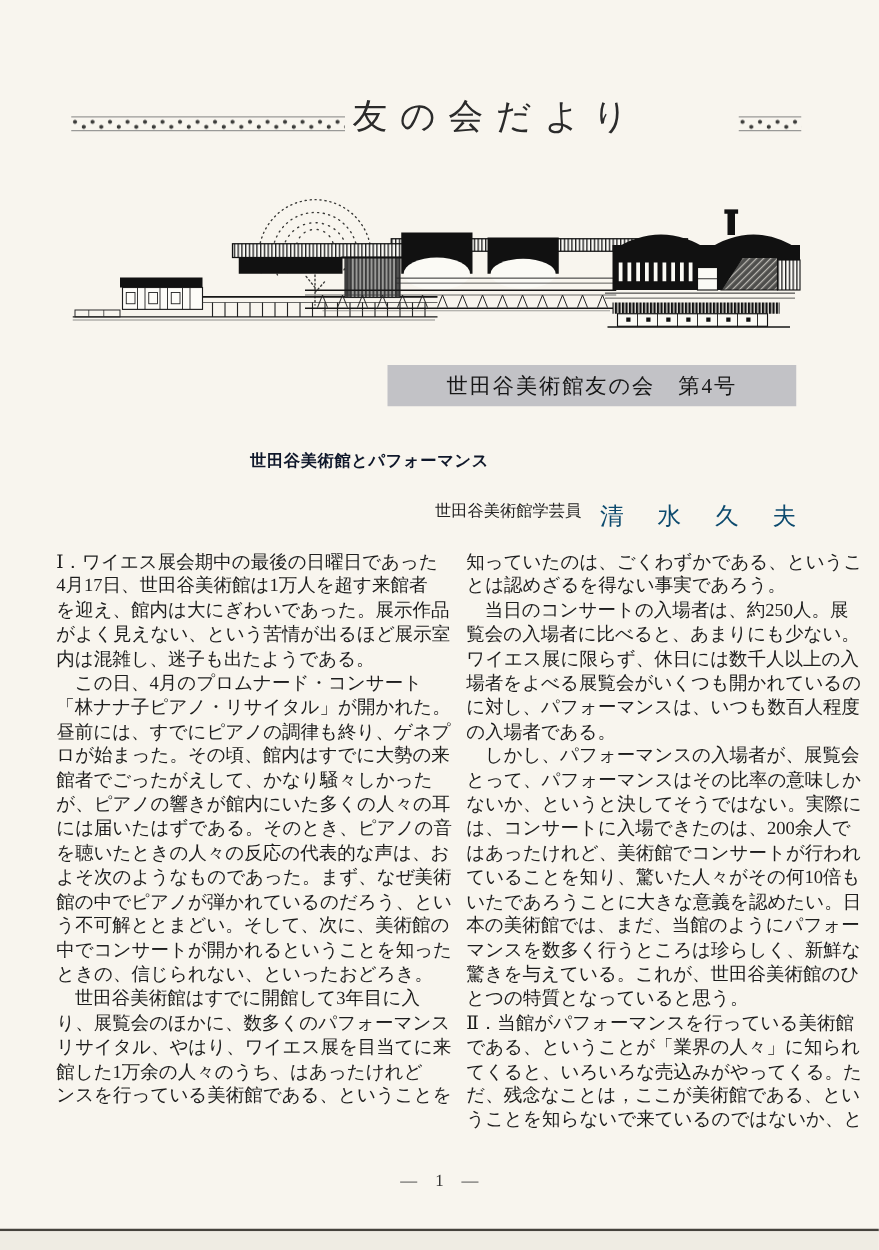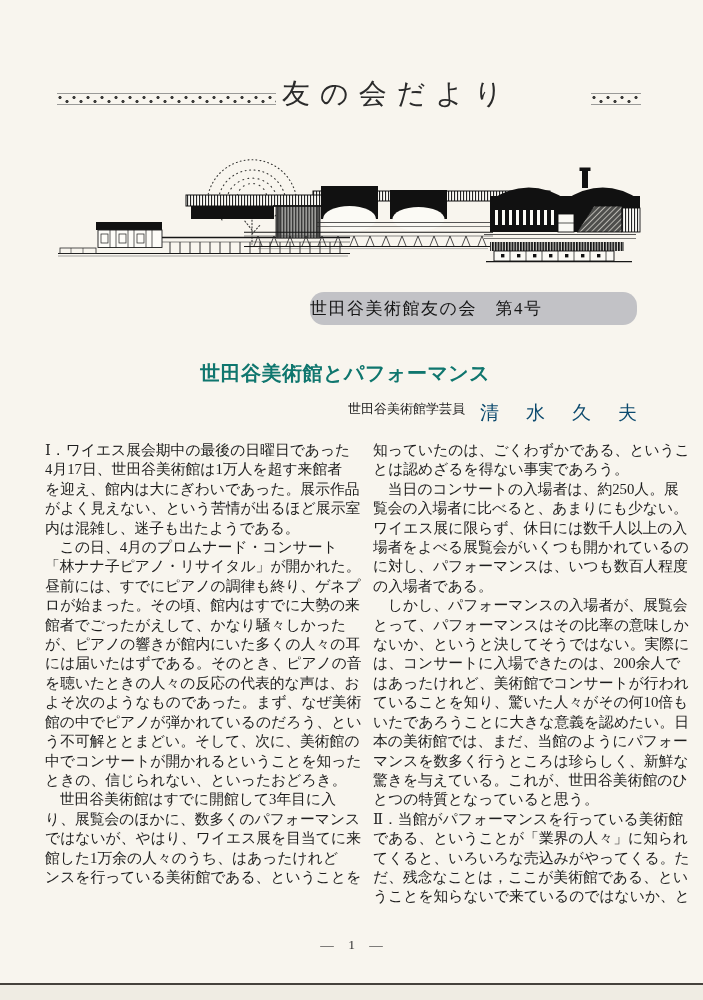--- a/index.html
+++ b/index.html
@@ -31,29 +31,29 @@
   }
 
   
   .illustration{position:absolute;left:58px;top:148px;width:584px;height:132px;}
   .illustration svg{display:block;width:100%;height:100%;}
 
   
   .banner{
     position:absolute;left:310px;top:292px;width:327px;height:33px;
     background:#c2c2c6;
-    display:flex;align-items:center;justify-content:flex-start;border-radius:14px;
+    display:flex;align-items:center;justify-content:center;
   }
   .banner span{font-size:17px;letter-spacing:1.5px;color:#161616;white-space:nowrap;}
 
   
   .article-title{
     position:absolute;left:200px;top:360px;margin:0;
-    font-size:20px;font-weight:600;letter-spacing:0.5px;
-    color:#0f766e;white-space:nowrap;
+    font-size:13px;font-weight:600;letter-spacing:0.5px;
+    color:#0f172a;white-space:nowrap;
   }
   .byline{
     position:absolute;top:400px;right:66px;
     display:flex;align-items:flex-start;gap:15px;white-space:nowrap;
   }
   .author-role{font-size:13px;color:#222;}
   .author-name{font-size:19px;color:#0c4a6e;letter-spacing:27px;margin-right:-27px;}
 
   
   .columns{
@@ -271,21 +271,21 @@
         <div class="tline">が、ピアノの響きが館内にいた多くの人々の耳</div>
         <div class="tline">には届いたはずである。そのとき、ピアノの音</div>
         <div class="tline">を聴いたときの人々の反応の代表的な声は、お</div>
         <div class="tline">よそ次のようなものであった。まず、なぜ美術</div>
         <div class="tline">館の中でピアノが弾かれているのだろう、とい</div>
         <div class="tline">う不可解ととまどい。そして、次に、美術館の</div>
         <div class="tline">中でコンサートが開かれるということを知った</div>
         <div class="tline">ときの、信じられない、といったおどろき。</div>
         <div class="tline">　世田谷美術館はすでに開館して3年目に入</div>
         <div class="tline">り、展覧会のほかに、数多くのパフォーマンス</div>
-        <div class="tline">ではないが、やはり、ワイエス展を目当てに来</div>
+        <div class="tline">リサイタル、やはり、ワイエス展を目当てに来</div>
         <div class="tline">館した1万余の人々のうち、はあったけれど</div>
         <div class="tline">ンスを行っている美術館である、ということを</div>
       </div>
     <div class="col">
         <div class="tline">知っていたのは、ごくわずかである、というこ</div>
         <div class="tline">とは認めざるを得ない事実であろう。</div>
         <div class="tline">　当日のコンサートの入場者は、約250人。展</div>
         <div class="tline">覧会の入場者に比べると、あまりにも少ない。</div>
         <div class="tline">ワイエス展に限らず、休日には数千人以上の入</div>
         <div class="tline">場者をよべる展覧会がいくつも開かれているの</div>

